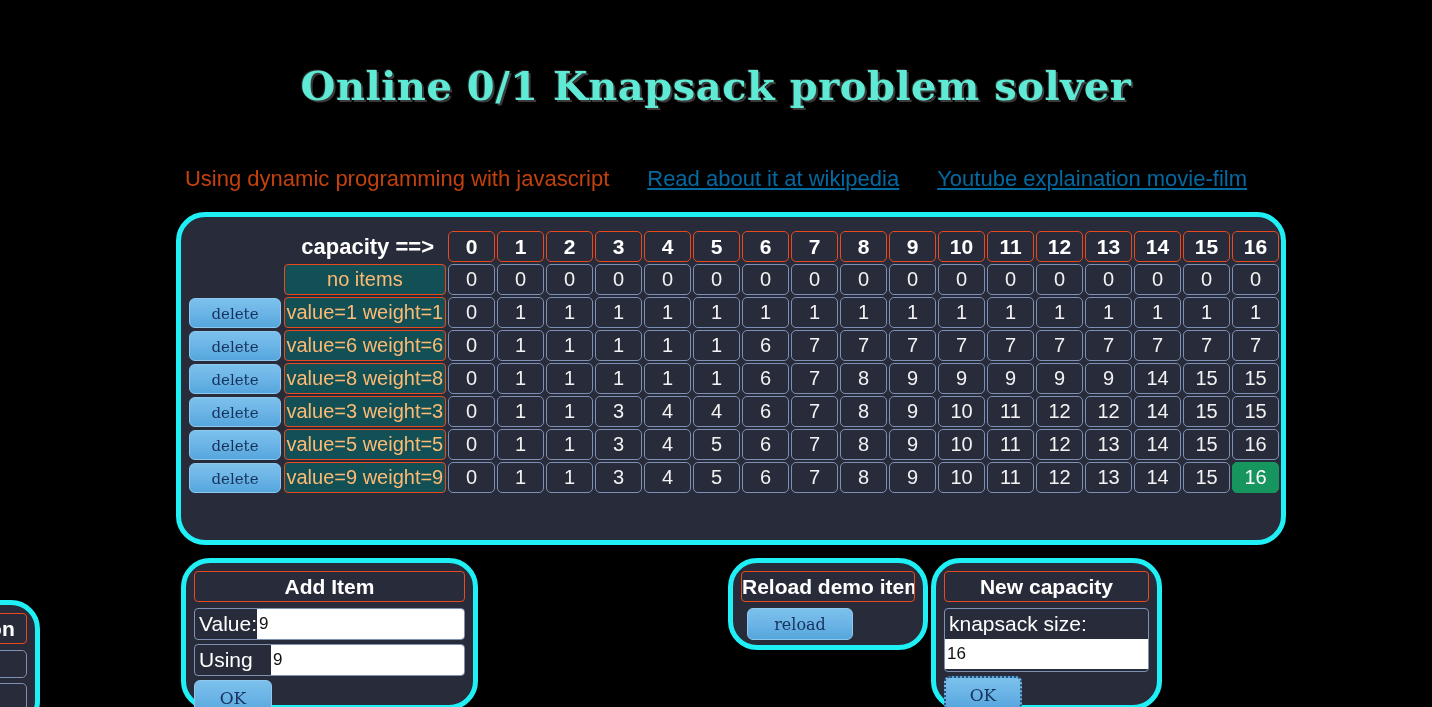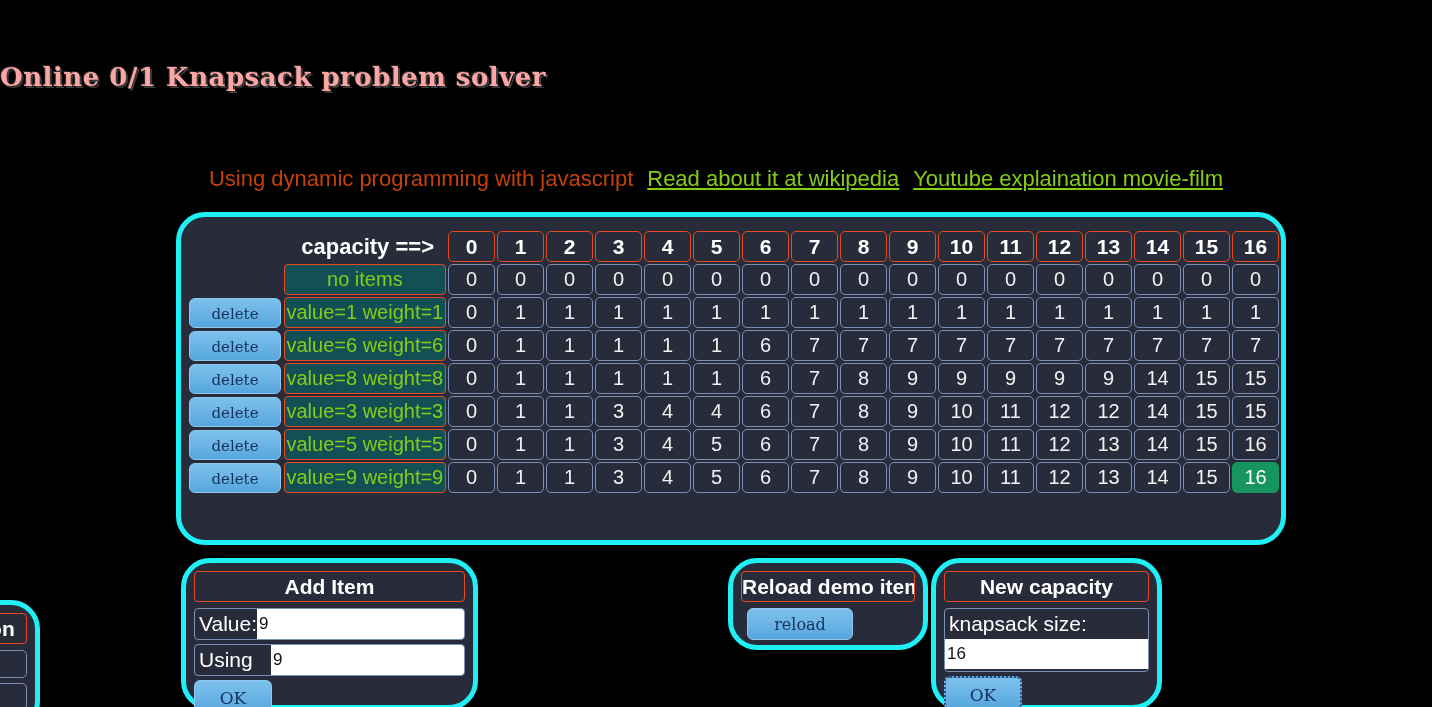--- a/index.html
+++ b/index.html
@@ -10,43 +10,44 @@
     background: #000000;
     overflow: hidden;
     font-family: "Liberation Sans", sans-serif;
   }
   .page { position: relative; width: 1432px; height: 707px; }
 
   
   .title {
     position: absolute;
     top: 62px; left: 0; width: 1432px;
+    text-align: center;
     font-family: "DejaVu Serif", "Liberation Serif", serif;
     font-weight: bold;
-    font-size: 26px;
+    font-size: 40px;
     letter-spacing: 0.5px;
-    color: #fca5a5;
+    color: #5eead4;
     text-shadow: 2px 2px 0 #3a3a3a, -1px -1px 0 #2a2a2a;
     white-space: nowrap;
   }
 
   
   .subtitle-row {
     position: absolute;
     top: 166px; left: 0; width: 1432px;
     text-align: center;
     font-size: 22px;
     color: #ffffff;
     white-space: nowrap;
   }
   .subtitle-text { color: #c2410c; }
   .wiki-link, .yt-link {
-    color: #84cc16;
+    color: #0369a1;
     text-decoration: underline;
-    margin-left: 14px;
+    margin-left: 38px;
     cursor: pointer;
   }
 
   
   .cyan-panel {
     position: absolute;
     background: #282b3a;
     border: 5px solid #1ff0f5;
     border-radius: 29px;
   }
@@ -89,21 +90,21 @@
     color: #ffffff;
     white-space: nowrap;
   }
 
   .row-label {
     display: block;
     height: 31px;
     line-height: 29px;
     text-align: center;
     font-size: 20px;
-    color: #84cc16;
+    color: #fdba74;
     background: #135055;
     border: 1px solid #e8491d;
     border-radius: 4px;
     white-space: nowrap;
     overflow: hidden;
   }
   .row-label.no-items { text-align: center; }
 
   .hcell {
     display: block;

